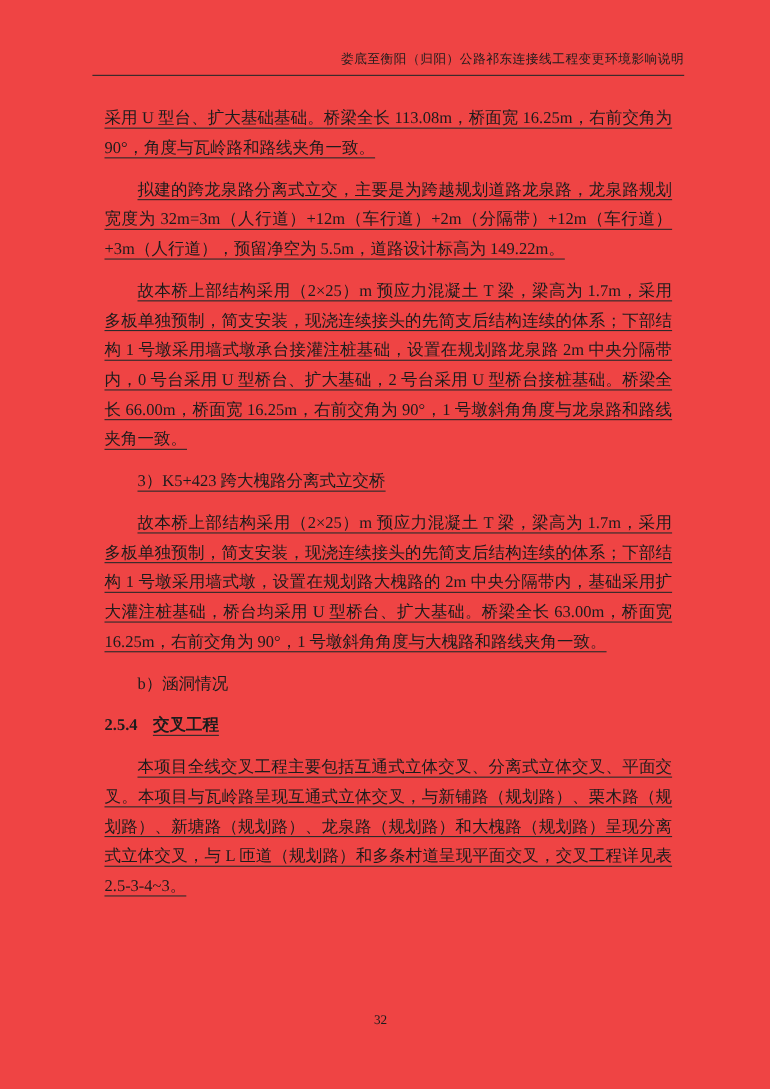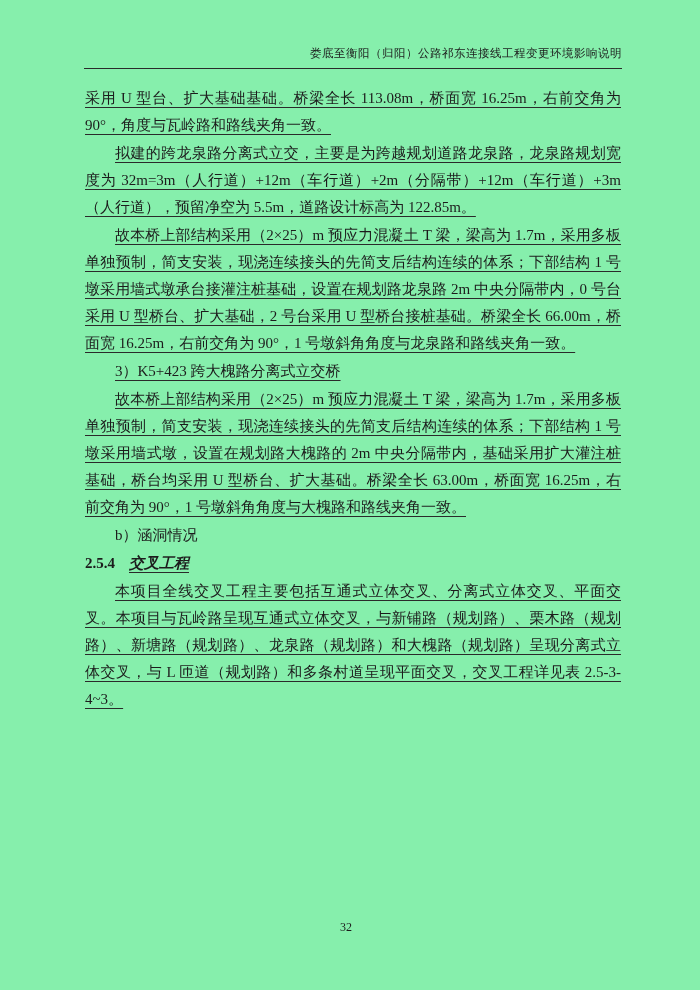--- a/index.html
+++ b/index.html
@@ -4,21 +4,21 @@
 <style>
   html, body {
     margin: 0;
     padding: 0;
     background: #ffffff;
   }
   .page {
     position: relative;
     width: 700px;
     height: 990px;
-    background: #86efac;
+    background: #ef4444;
     overflow: hidden;
     font-family: "Liberation Serif", "DejaVu Serif", serif;
     color: #1c1c1c;
   }
   .running-header {
     position: absolute;
     top: 46px;
     left: 84px;
     right: 78px;
     text-align: right;
@@ -39,21 +39,21 @@
     position: absolute;
     top: 84px;
     left: 84px;
     width: 538px;
     font-size: 15px;
     line-height: 27px;
     text-align: justify;
     text-justify: inter-character;
   }
   .doc-body p {
-    margin: 1px;
+    margin: 11px;
     padding: 0;
   }
   .indent {
     text-indent: 30px;
   }
   .underline {
     text-decoration: underline;
     text-decoration-thickness: 1px;
     text-underline-offset: 3.5px;
     text-decoration-color: #2a2a2a;
@@ -62,42 +62,41 @@
     font-weight: bold;
   }
   .sec-num {
     margin-right: 14px;
   }
   .sec-title {
     text-decoration: underline;
     text-decoration-thickness: 1px;
     text-underline-offset: 3.5px;
     text-decoration-color: #2a2a2a;
-    font-style: italic;
   }
   .page-footer {
     position: absolute;
     top: 920px;
     left: 0;
     width: 692px;
     text-align: center;
     font-size: 12px;
     color: #1c1c1c;
   }
 </style>
 </head>
 <body>
 
 <div class="page">
   <div class="running-header">娄底至衡阳（归阳）公路祁东连接线工程变更环境影响说明</div>
   <div class="header-rule"></div>
 
   <div class="doc-body">
       <p class="underline">采用 U 型台、扩大基础基础。桥梁全长 113.08m，桥面宽 16.25m，右前交角为 90°，角度与瓦岭路和路线夹角一致。</p>
-      <p class="indent underline">拟建的跨龙泉路分离式立交，主要是为跨越规划道路龙泉路，龙泉路规划宽度为 32m=3m（人行道）+12m（车行道）+2m（分隔带）+12m（车行道）+3m（人行道），预留净空为 5.5m，道路设计标高为 122.85m。</p>
+      <p class="indent underline">拟建的跨龙泉路分离式立交，主要是为跨越规划道路龙泉路，龙泉路规划宽度为 32m=3m（人行道）+12m（车行道）+2m（分隔带）+12m（车行道）+3m（人行道），预留净空为 5.5m，道路设计标高为 149.22m。</p>
       <p class="indent underline">故本桥上部结构采用（2×25）m 预应力混凝土 T 梁，梁高为 1.7m，采用多板单独预制，简支安装，现浇连续接头的先简支后结构连续的体系；下部结构 1 号墩采用墙式墩承台接灌注桩基础，设置在规划路龙泉路 2m 中央分隔带内，0 号台采用 U 型桥台、扩大基础，2 号台采用 U 型桥台接桩基础。桥梁全长 66.00m，桥面宽 16.25m，右前交角为 90°，1 号墩斜角角度与龙泉路和路线夹角一致。</p>
       <p class="indent underline">3）K5+423 跨大槐路分离式立交桥</p>
       <p class="indent underline">故本桥上部结构采用（2×25）m 预应力混凝土 T 梁，梁高为 1.7m，采用多板单独预制，简支安装，现浇连续接头的先简支后结构连续的体系；下部结构 1 号墩采用墙式墩，设置在规划路大槐路的 2m 中央分隔带内，基础采用扩大灌注桩基础，桥台均采用 U 型桥台、扩大基础。桥梁全长 63.00m，桥面宽 16.25m，右前交角为 90°，1 号墩斜角角度与大槐路和路线夹角一致。</p>
       <p class="indent ">b）涵洞情况</p>
       <p class="section-heading"><span class="sec-num">2.5.4</span><span class="sec-title">交叉工程</span></p>
       <p class="indent underline">本项目全线交叉工程主要包括互通式立体交叉、分离式立体交叉、平面交叉。本项目与瓦岭路呈现互通式立体交叉，与新铺路（规划路）、栗木路（规划路）、新塘路（规划路）、龙泉路（规划路）和大槐路（规划路）呈现分离式立体交叉，与 L 匝道（规划路）和多条村道呈现平面交叉，交叉工程详见表 2.5-3-4~3。</p>
     </div>
 
   <div class="page-footer">32</div>
 </div>

